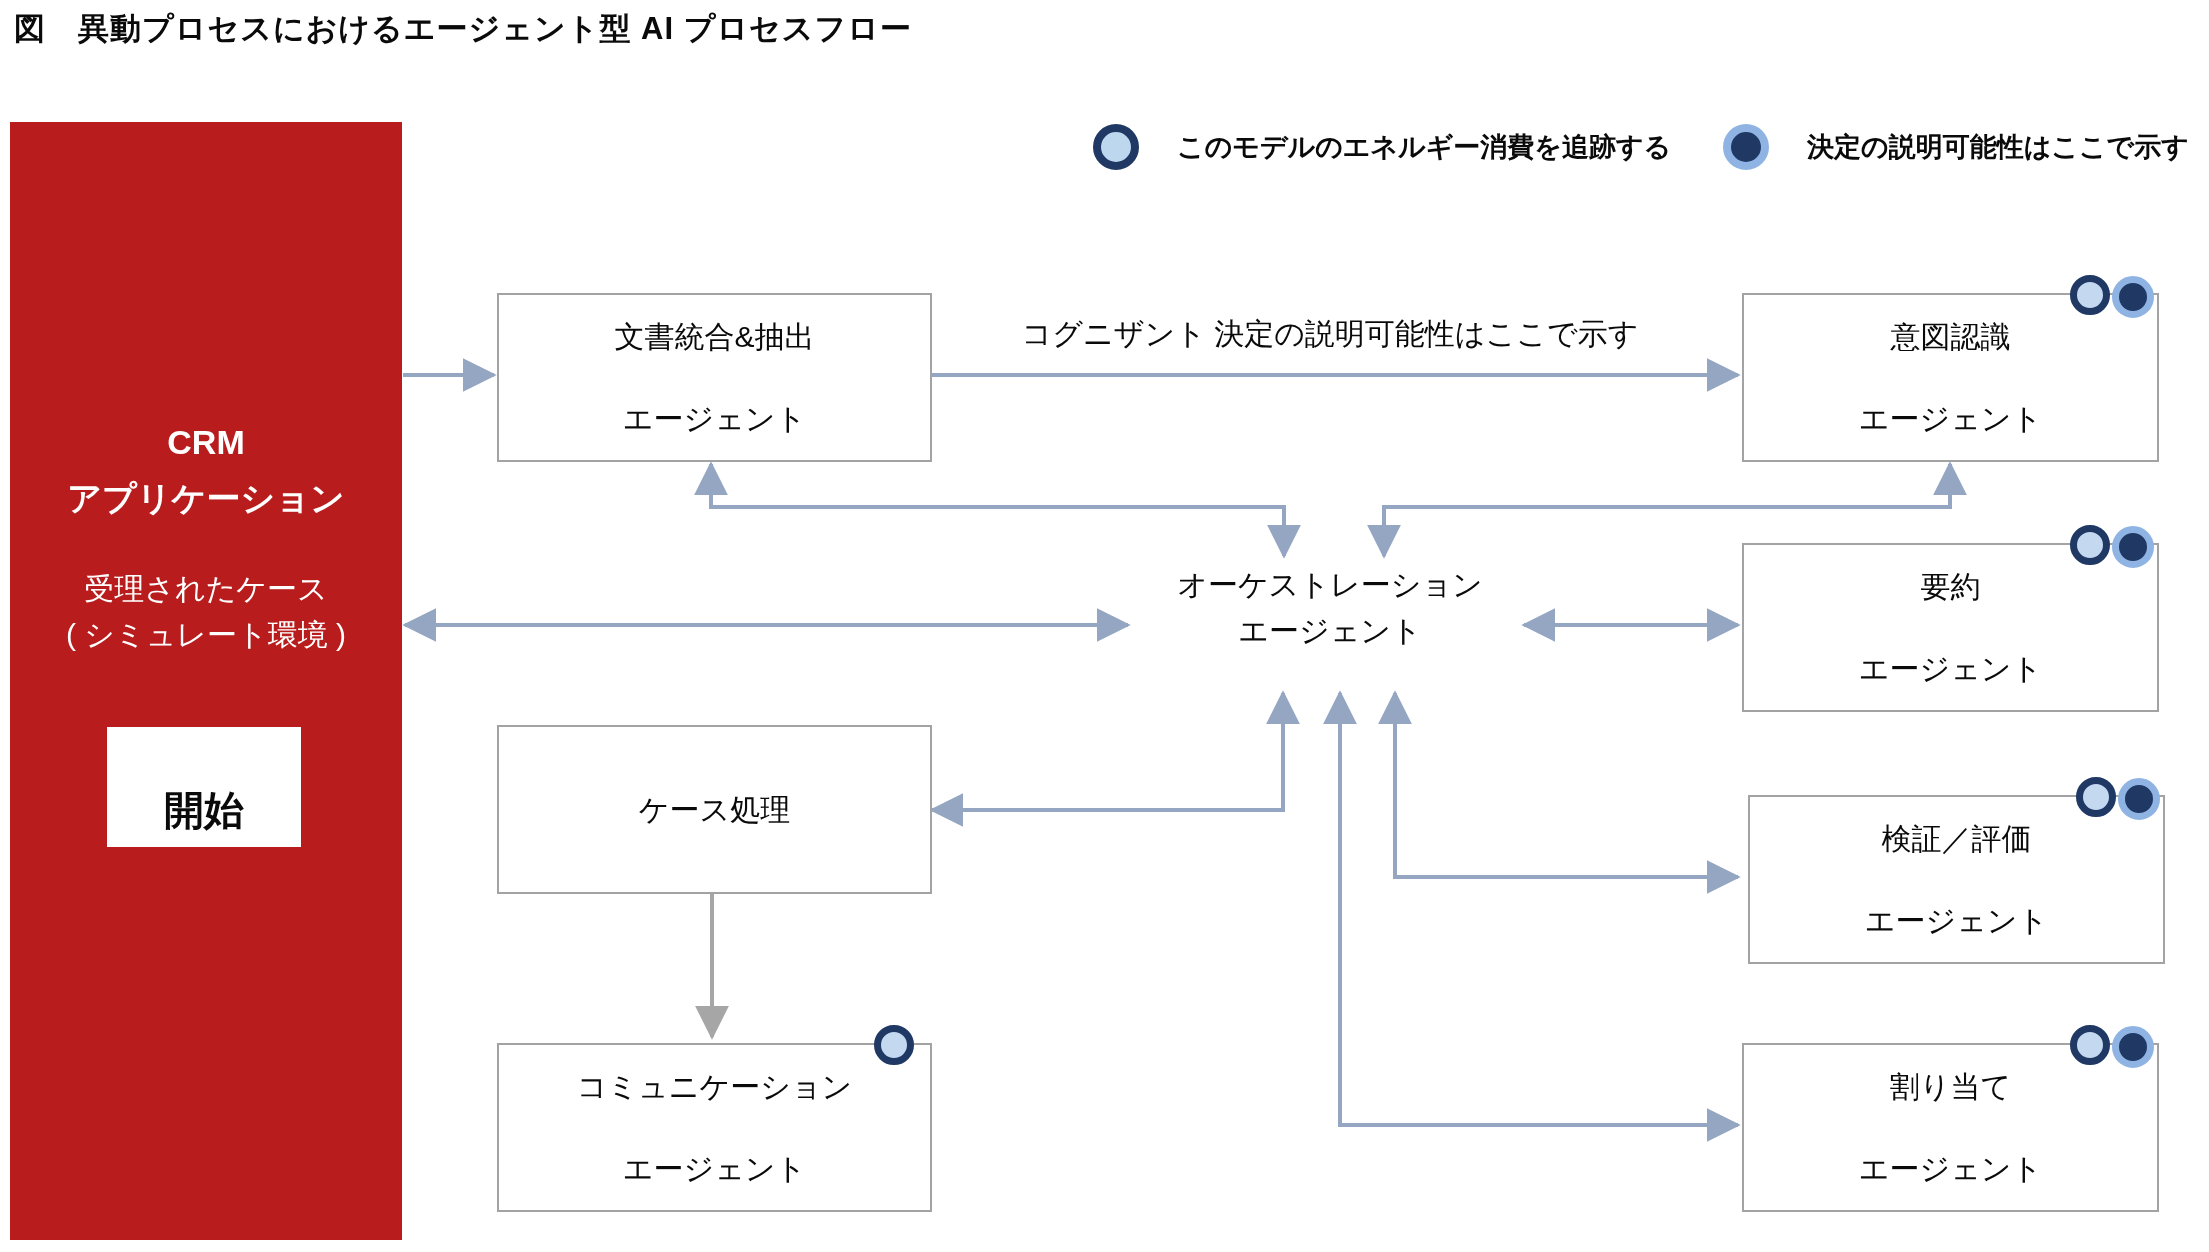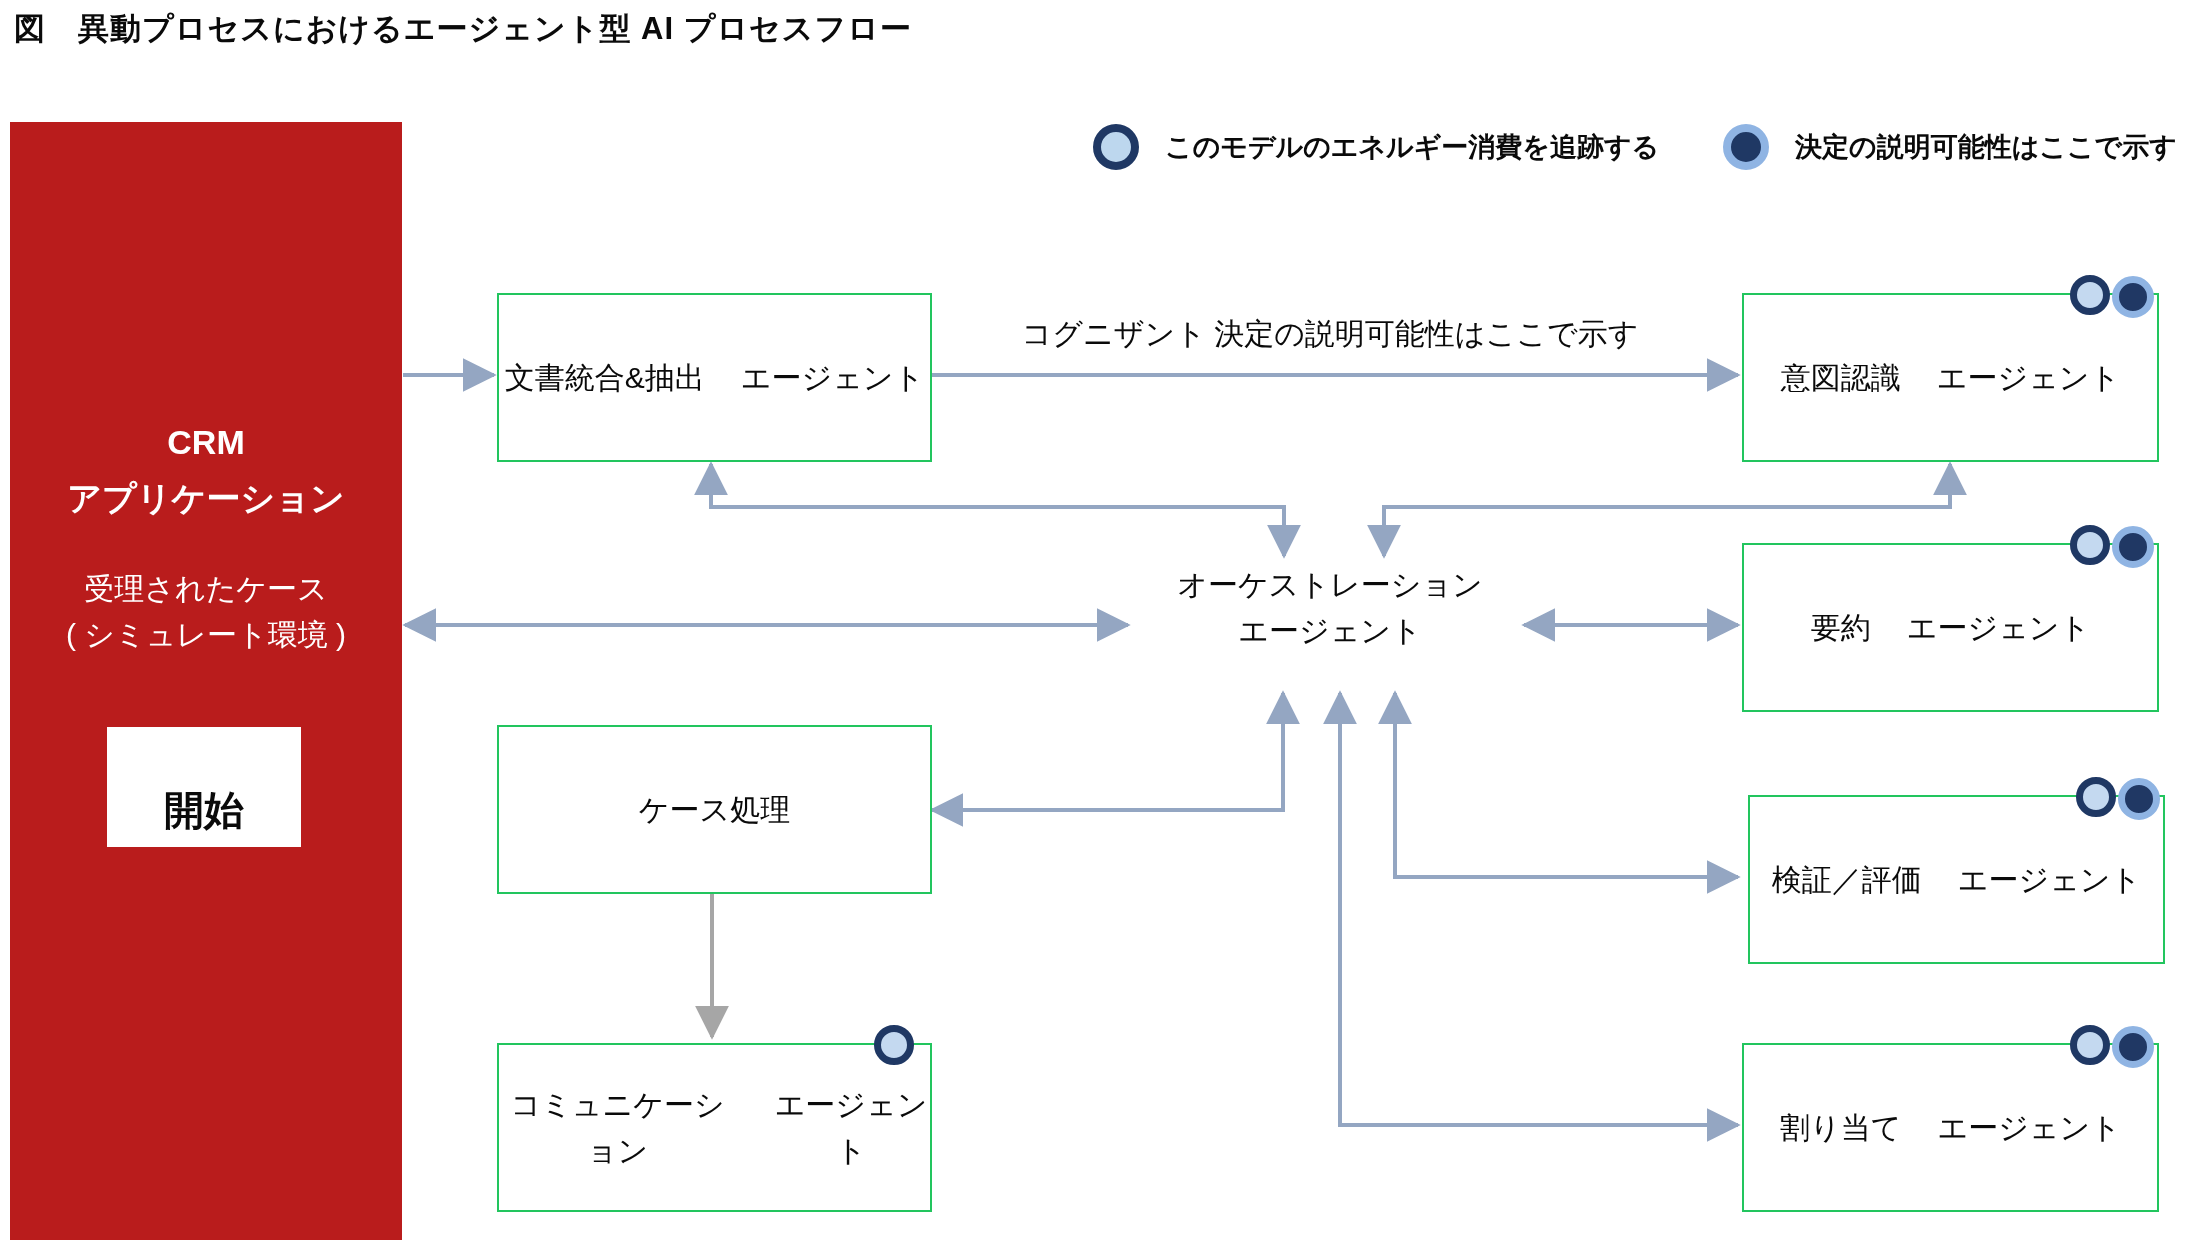--- a/index.html
+++ b/index.html
@@ -4,37 +4,37 @@
 <style>
   html,body{margin:0;padding:0;background:#ffffff;}
   #canvas{
     position:relative;width:2209px;height:1252px;background:#ffffff;overflow:hidden;
     font-family:"Liberation Sans","DejaVu Sans",sans-serif;color:#111111;
   }
   .abs{position:absolute;}
   
   #fig-title{left:14px;top:8px;font-size:31px;font-weight:bold;letter-spacing:1px;color:#0a0a0a;white-space:pre;}
   
-  .legend-item{display:flex;align-items:center;gap:26px;height:48px;}
+  .legend-item{display:flex;align-items:center;gap:38px;height:48px;}
   .legend-circle{width:30px;height:30px;border-radius:50%;flex:0 0 auto;}
   .legend-circle.light{background:#bdd7ee;border:8px solid #1f3864;}
   .legend-circle.dark{background:#1f3864;border:8px solid #8fb4e3;}
   .legend-text{font-size:27px;font-weight:bold;color:#0a0a0a;white-space:nowrap;}
   
   #crm-panel{left:10px;top:122px;width:392px;height:1118px;background:#b91c1c;}
   .crm-heading{position:absolute;left:0;top:292px;width:100%;text-align:center;color:#ffffff;
     font-size:34px;font-weight:bold;line-height:56px;}
   .crm-subtitle{position:absolute;left:0;top:444px;width:100%;text-align:center;color:#ffffff;
     font-size:30px;line-height:46px;}
   #start-box{position:absolute;left:97px;top:605px;width:194px;height:120px;background:#ffffff;
     display:flex;align-items:center;justify-content:center;}
   #start-box span{font-size:40px;font-weight:bold;color:#0a0a0a;margin-top:47px;}
   
-  .node-box{position:absolute;background:#ffffff;border:2px solid #22c55e;
-    display:flex;flex-direction:row;align-items:center;justify-content:center;
+  .node-box{position:absolute;background:#ffffff;border:2px solid #a3a3a3;
+    display:flex;flex-direction:column;align-items:center;justify-content:center;
     font-size:30px;line-height:46px;color:#0a0a0a;text-align:center;gap:36px;}
   .col-left{left:497px;width:431px;height:165px;}
   .col-right{left:1742px;width:413px;height:165px;}
   
   .badge{position:absolute;border-radius:50%;}
   .badge.light{width:26px;height:26px;background:#c4d9f0;border:7px solid #1f3864;}
   .badge.dark{width:28px;height:28px;background:#203864;border:7px solid #8fb4e3;}
   .badge.pos-light{right:47px;top:-20px;}
   .badge.pos-dark{right:3px;top:-19px;}
   .badge.pos-solo{right:16px;top:-20px;}

